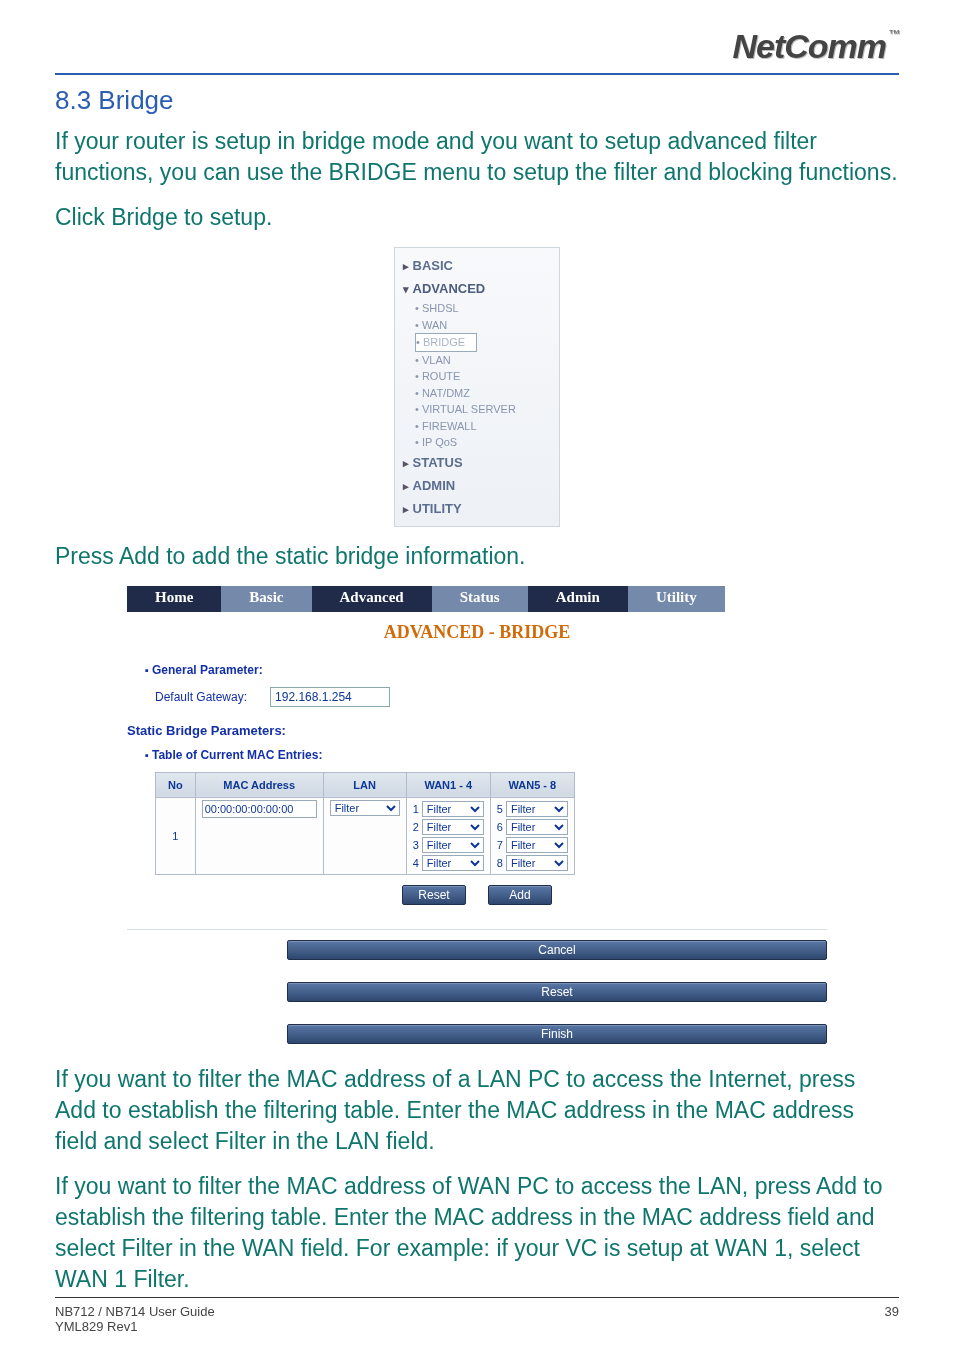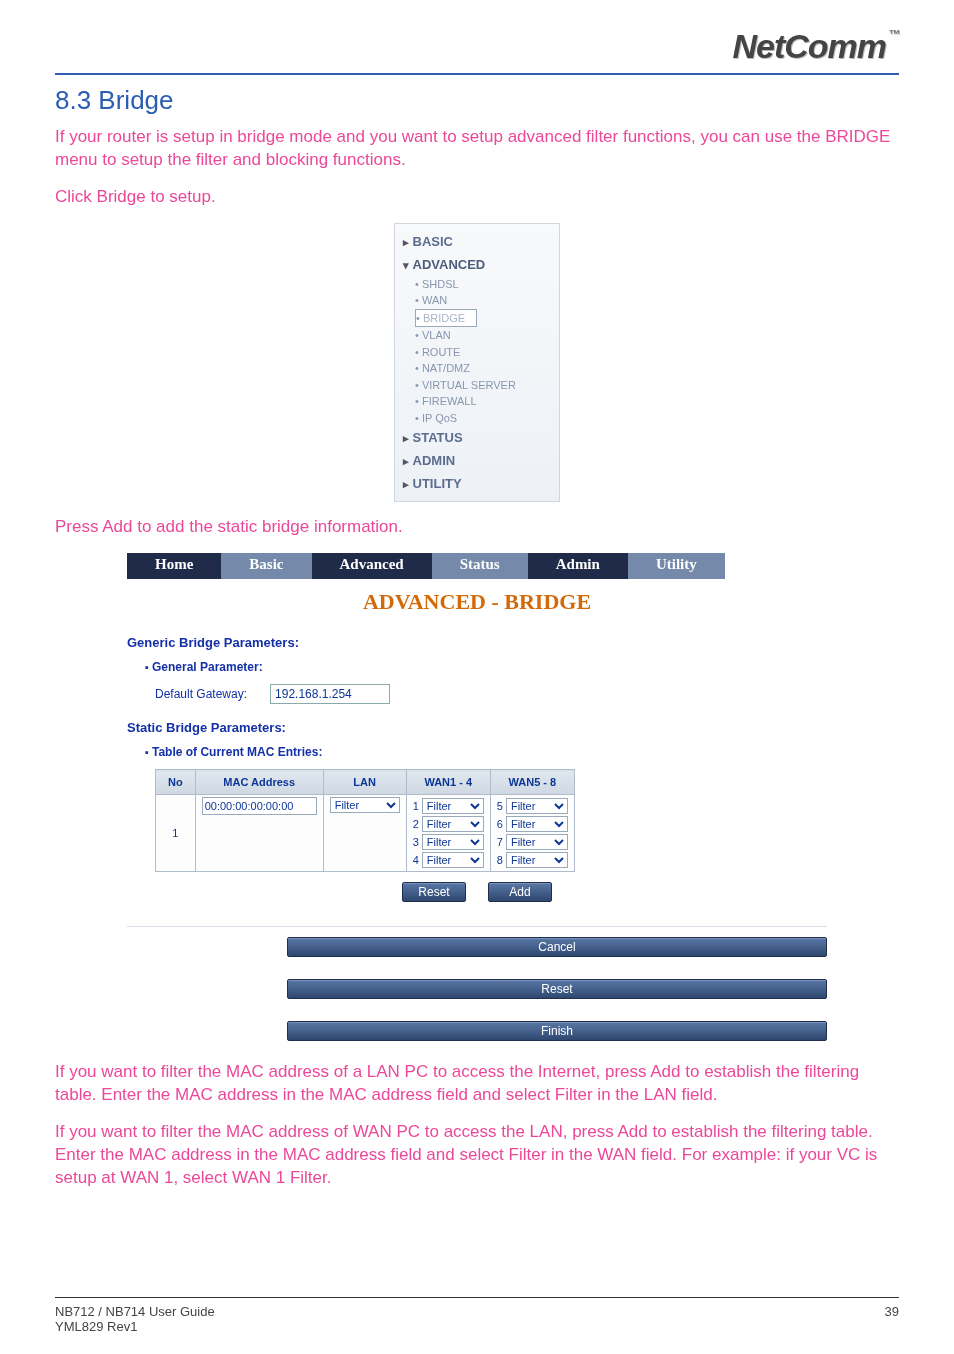--- a/index.html
+++ b/index.html
@@ -24,21 +24,21 @@
     font-family: "Arial Black", sans-serif;
     font-style: italic;
     font-weight: 900;
     font-size: 34px;
     letter-spacing: -1px;
     color: #444;
     text-shadow: 1px 1px 0 #bbb;
   }
   .tm { font-size: 12px; font-style: italic; color:#777; vertical-align: top; margin-left:2px;}
   .section-title { color: #2b5db3; font-size: 26px; font-weight: 400; margin: 6px 0 10px 0; }
-  .body-text { font-size: 17px; line-height: 1.35; color: #ec4899; margin-bottom: 14px; font-weight: 300;}
+  .body-text { font-size: 23px; line-height: 1.35; color: #0f766e; margin-bottom: 14px; font-weight: 300;}
   .img-center { display:flex; justify-content:center; margin: 8px 0 14px 0;}
   
   .sidebar {
     width: 166px;
     border: 1px solid #d0d6de;
     background: linear-gradient(#f8f9fb,#edf1f6);
     padding: 6px 6px;
     font-size: 12px;
     color:#5b6d8f;
   }
@@ -70,21 +70,21 @@
     color:#fff;
     background:#1f2b48;
     text-align:center;
   }
   .tabbar .tab.light { background:#758aaa; color:#fff;}
   .page-title {
     text-align:center;
     color:#d36a08;
     font-family: Georgia, serif;
     font-weight:bold;
-    font-size: 22px;
+    font-size: 18px;
     padding: 10px 0 14px 0;
   }
   .grp-label {
     color:#1330a8;
     font-weight:bold;
     margin: 6px 0 10px 0;
     font-size: 13px;
   }
   .sub-label {
     color:#1330a8;
@@ -186,21 +186,20 @@
     <div class="tabbar">
       <div class="tab">Home</div>
       <div class="tab light">Basic</div>
       <div class="tab">Advanced</div>
       <div class="tab light">Status</div>
       <div class="tab">Admin</div>
       <div class="tab light">Utility</div>
     </div>
     <div class="page-title">ADVANCED - BRIDGE</div>
 
-    <div class="grp-label">Generic Bridge Parameters:</div>
     <div class="sub-label">General Parameter:</div>
     <div class="form-row">
       <span>Default Gateway:</span>
       <input type="text" value="192.168.1.254" style="">
     </div>
 
     <div class="grp-label">Static Bridge Parameters:</div>
     <div class="sub-label">Table of Current MAC Entries:</div>
 
     <div class="tbl-container">

